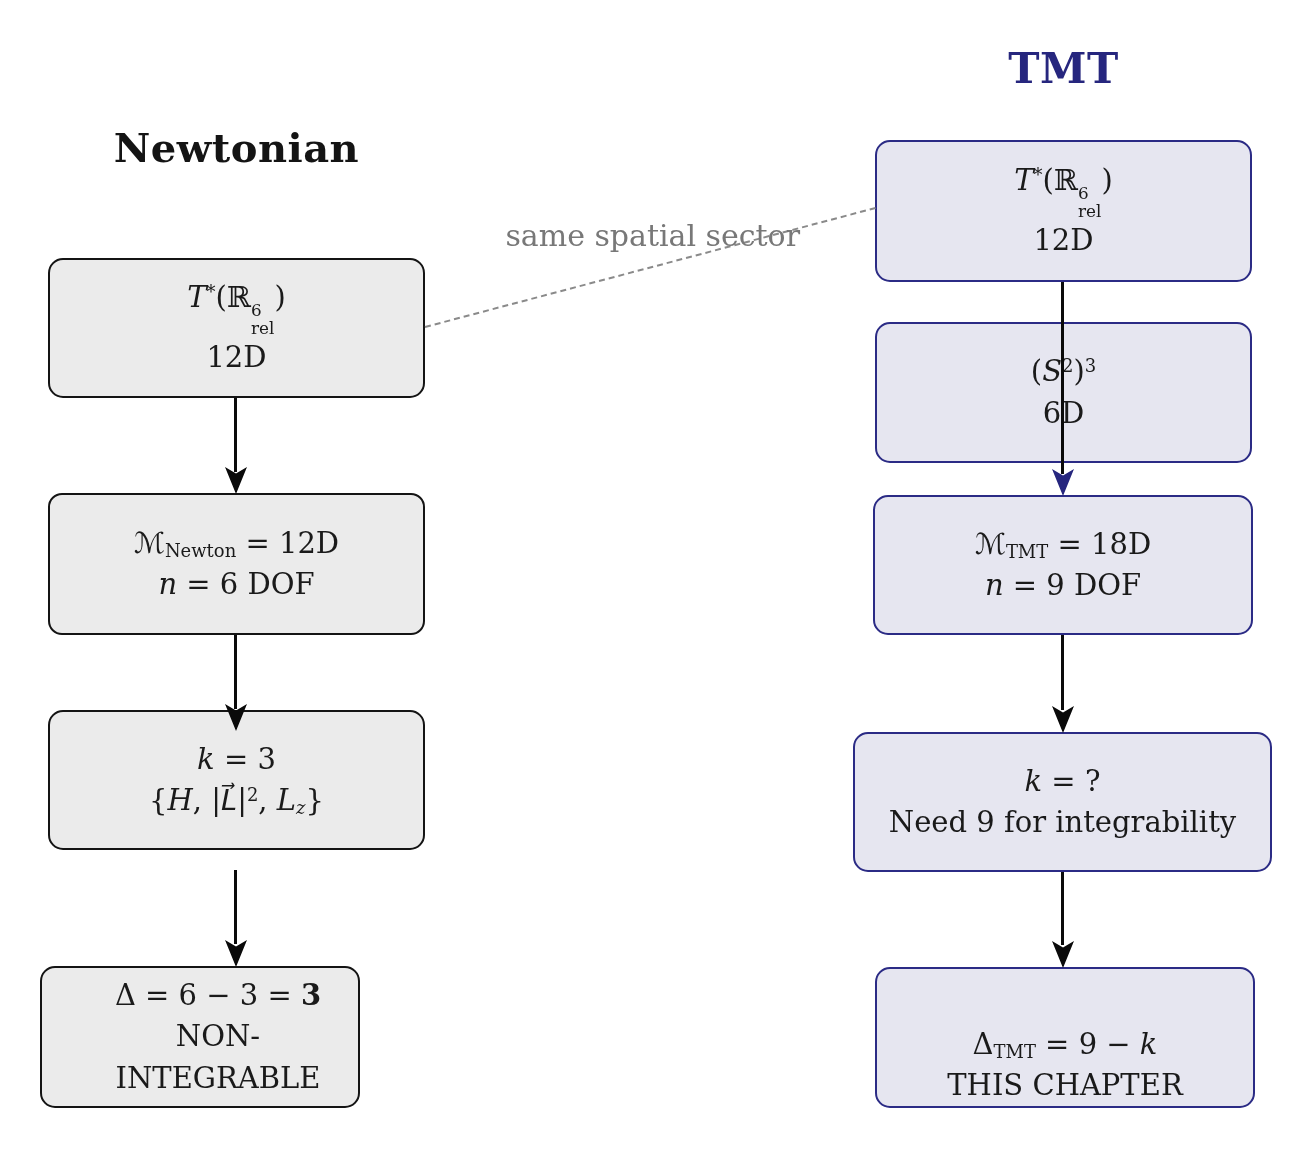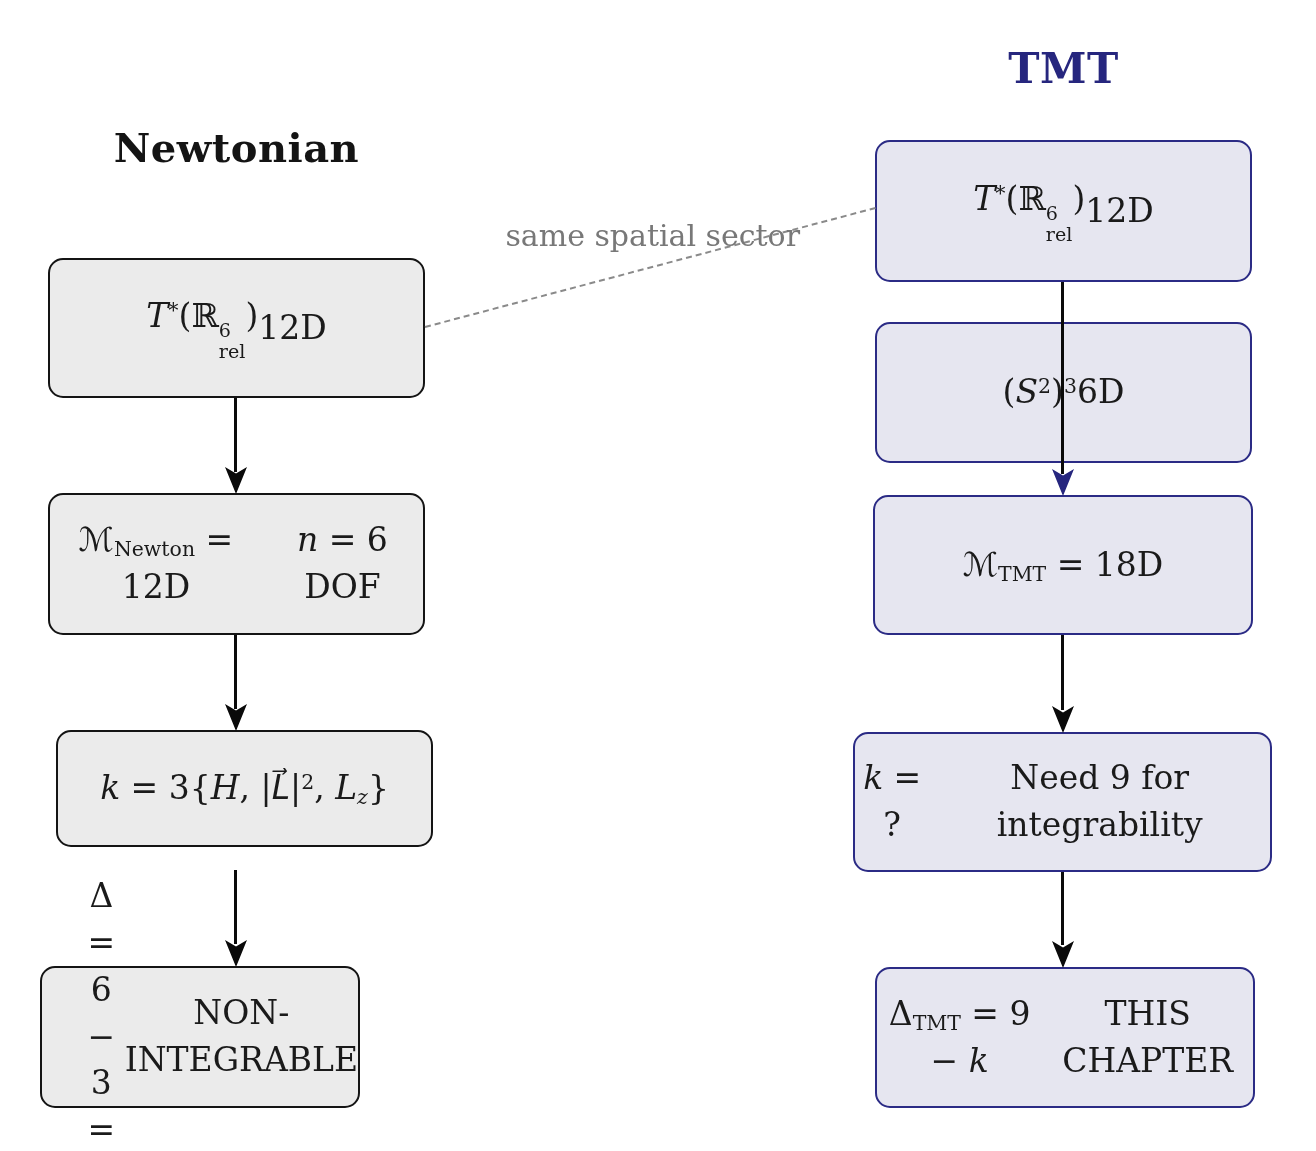--- a/index.html
+++ b/index.html
@@ -6,22 +6,22 @@
   #canvas{
     position:relative;width:1316px;height:1151px;background:#ffffff;overflow:hidden;
     font-family:"DejaVu Serif","DejaVu Sans",serif;color:#1a1a1a;
   }
   .col-title{position:absolute;text-align:center;font-weight:bold;letter-spacing:.5px;}
   #title-newtonian{left:48px;width:377px;top:124px;font-size:40px;color:#141414;}
   #title-tmt{left:875px;width:377px;top:44px;font-size:42px;color:#26267e;}
 
   .box{
     position:absolute;box-sizing:border-box;border-radius:15px;
-    display:flex;flex-direction:row;justify-content:center;align-items:center;
-    font-size:33px;line-height:1.42;text-align:center;z-index:1;
+    display:flex;flex-direction:column;justify-content:center;align-items:center;
+    font-size:29px;line-height:1.42;text-align:center;z-index:1;
   }
   .box-left{background:#ebebeb;border:2.5px solid #141414;}
   .box-right{background:#e6e6f0;border:2.5px solid #2b2b85;}
 
   
   .it{font-style:italic;}
   .bd{font-weight:bold;}
   .sup{font-size:.62em;vertical-align:.5em;line-height:0;}
   .sub{font-size:.62em;vertical-align:-.22em;line-height:0;}
   .stk{display:inline-flex;flex-direction:column;align-items:flex-start;
@@ -49,25 +49,25 @@
   <div id="dashed-line"></div>
   <div id="dashed-label">same spatial sector</div>
 
   <div class="box box-left" style="left:48px;top:258px;width:377px;height:140px;">
     <div><span class="it">T</span><span class="sup">*</span><span>(</span><span>ℝ</span><span class="stk">
           <span>6</span>
           <span>rel</span>
         </span><span>)</span></div>
     <div><span>12D</span></div>
   </div>
-  <div class="box box-left" style="left:48px;top:493px;width:377px;height:142px;">
+  <div class="box box-left" style="left:48px;top:493px;width:377px;height:142px;border-radius:14px;">
     <div><span>ℳ</span><span class="sub">Newton</span><span> = 12D</span></div>
     <div><span class="it">n</span><span> = 6 DOF</span></div>
   </div>
-  <div class="box box-left" style="left:48px;top:730px;width:377px;height:117px;margin-left:8px;">
+  <div class="box box-left" style="left:48px;top:710px;width:377px;height:140px;">
     <div><span class="it">k</span><span> = 3</span></div>
     <div><span>{</span><span class="it">H</span><span>, |</span><span class="it">L⃗</span><span>|</span><span class="sup">2</span><span>, </span><span class="it">L</span><span class="it sub">z</span><span>}</span></div>
   </div>
   <div class="box box-left" style="left:40px;top:966px;width:320px;height:142px;padding-left:36px;">
     <div><span>Δ = 6 − 3 = </span><span class="bd">3</span></div>
     <div><span>NON-INTEGRABLE</span></div>
   </div>
 
   <div class="box box-right" style="left:875px;top:140px;width:377px;height:142px;">
     <div><span class="it">T</span><span class="sup">*</span><span>(</span><span>ℝ</span><span class="stk">
@@ -75,20 +75,21 @@
           <span>rel</span>
         </span><span>)</span></div>
     <div><span>12D</span></div>
   </div>
   <div class="box box-right" style="left:875px;top:322px;width:377px;height:141px;">
     <div><span>(</span><span class="it">S</span><span class="sup">2</span><span>)</span><span class="sup">3</span></div>
     <div><span>6D</span></div>
   </div>
   <div class="box box-right" style="left:873px;top:495px;width:380px;height:140px;">
     <div><span>ℳ</span><span class="sub">TMT</span><span> = 18D</span></div>
+    <div><span class="it">n</span><span> = 9 DOF</span></div>
   </div>
   <div class="box box-right" style="left:853px;top:732px;width:419px;height:140px;">
     <div><span class="it">k</span><span> = ?</span></div>
     <div><span>Need 9 for integrability</span></div>
   </div>
   <div class="box box-right" style="left:875px;top:967px;width:380px;height:141px;justify-content:flex-end;">
     <div><span>Δ</span><span class="sub">TMT</span><span> = 9 − </span><span class="it">k</span></div>
     <div><span>THIS CHAPTER</span></div>
   </div>
 

